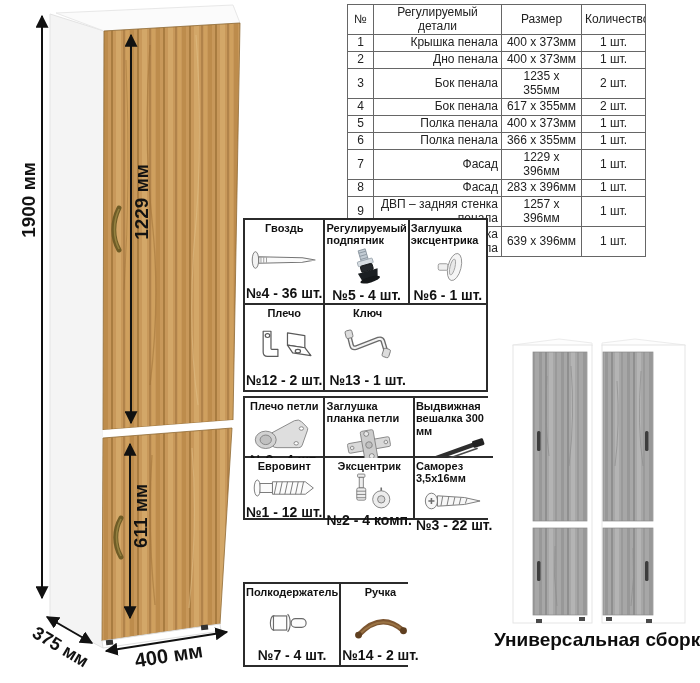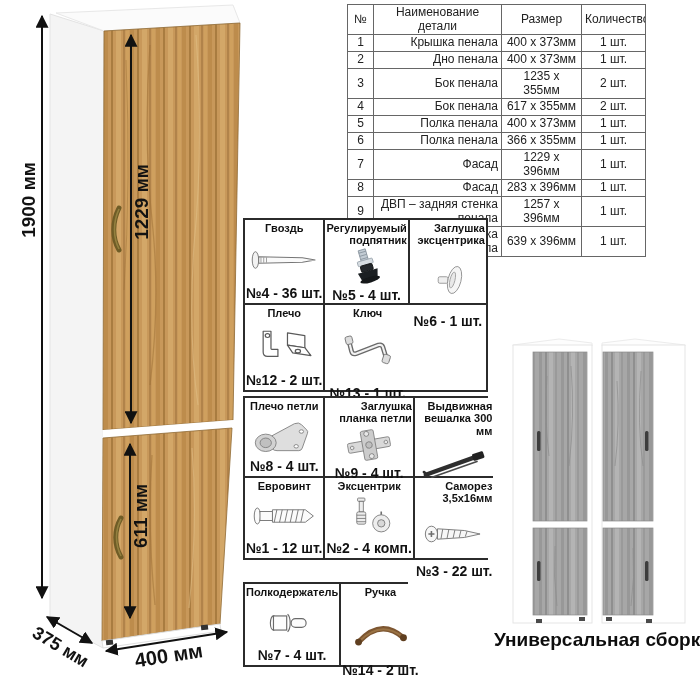--- a/index.html
+++ b/index.html
@@ -25,26 +25,26 @@
     position:absolute;left:243px;width:245px;background:#fff;
     display:grid;grid-template-columns:repeat(3,1fr);
     border:2px solid #2b2b2b;box-sizing:border-box;
   }
   .hw-block.two-col{width:165px;grid-template-columns:repeat(2,1fr);}
   .hw-cell{
     display:flex;flex-direction:column;align-items:center;
     border-right:2px solid #2b2b2b;border-bottom:2px solid #2b2b2b;
     box-sizing:border-box;padding:2px 1px 1px 1px;background:#fff;
   }
-  .hw-cell.last-col{border-right:none;gap:13px;}
+  .hw-cell.last-col{border-right:none;}
   .hw-cell.last-row{border-bottom:none;}
-  .hw-title{font-weight:bold;font-size:11px;line-height:1.12;text-align:right;color:#111;}
+  .hw-title{font-weight:bold;font-size:11px;line-height:1.12;text-align:left;color:#111;}
   .hw-iconbox{flex:1;display:flex;align-items:center;justify-content:center;width:100%;}
   .hw-qty{font-weight:bold;font-size:14px;color:#111;padding-bottom:1px;white-space:nowrap;}
-  .h85 .hw-cell{height:85px;} .h80 .hw-cell{height:80px;} .h81 .hw-cell{height:81px;}
+  .h85 .hw-cell{height:85px;} .h80 .hw-cell{height:60px;} .h81 .hw-cell{height:81px;}
 
   
   .mini-cabinets{position:absolute;left:495px;top:336px;}
   .assembly-caption{
     position:absolute;left:494px;top:629px;width:202px;text-align:center;
     font-weight:bold;font-size:19px;letter-spacing:0px;color:#0d0d0d;white-space:nowrap;
   }
   
   .cab-illustration{position:absolute;left:0;top:0;}
   .dim-label{font-family:"Liberation Sans",sans-serif;font-weight:bold;fill:#121212;}
@@ -105,21 +105,21 @@
   <table class="parts">
     <colgroup>
         <col class="c-no">
         <col class="c-name">
         <col class="c-size">
         <col class="c-qty">
       </colgroup>
     <tbody>
         <tr>
       <th>№</th>
-      <th>Наименование детали</th>
+      <th>Регулируемый детали</th>
       <th>Размер</th>
       <th>Количество</th>
     </tr>
     <tr>
       <td>1</td>
           <td class="name">Крышка пенала</td>
       <td>400 х 373мм</td>
           <td>1 шт.</td>
     </tr>
     <tr>

